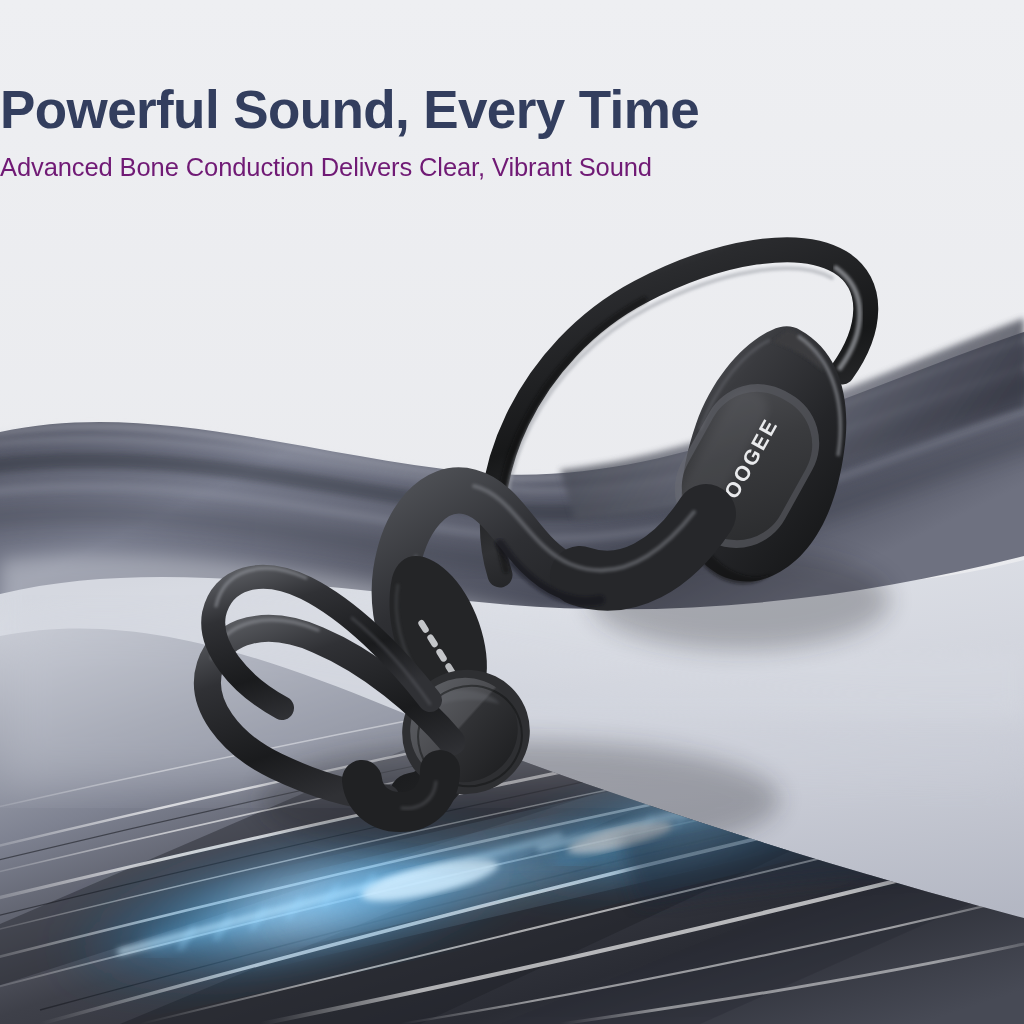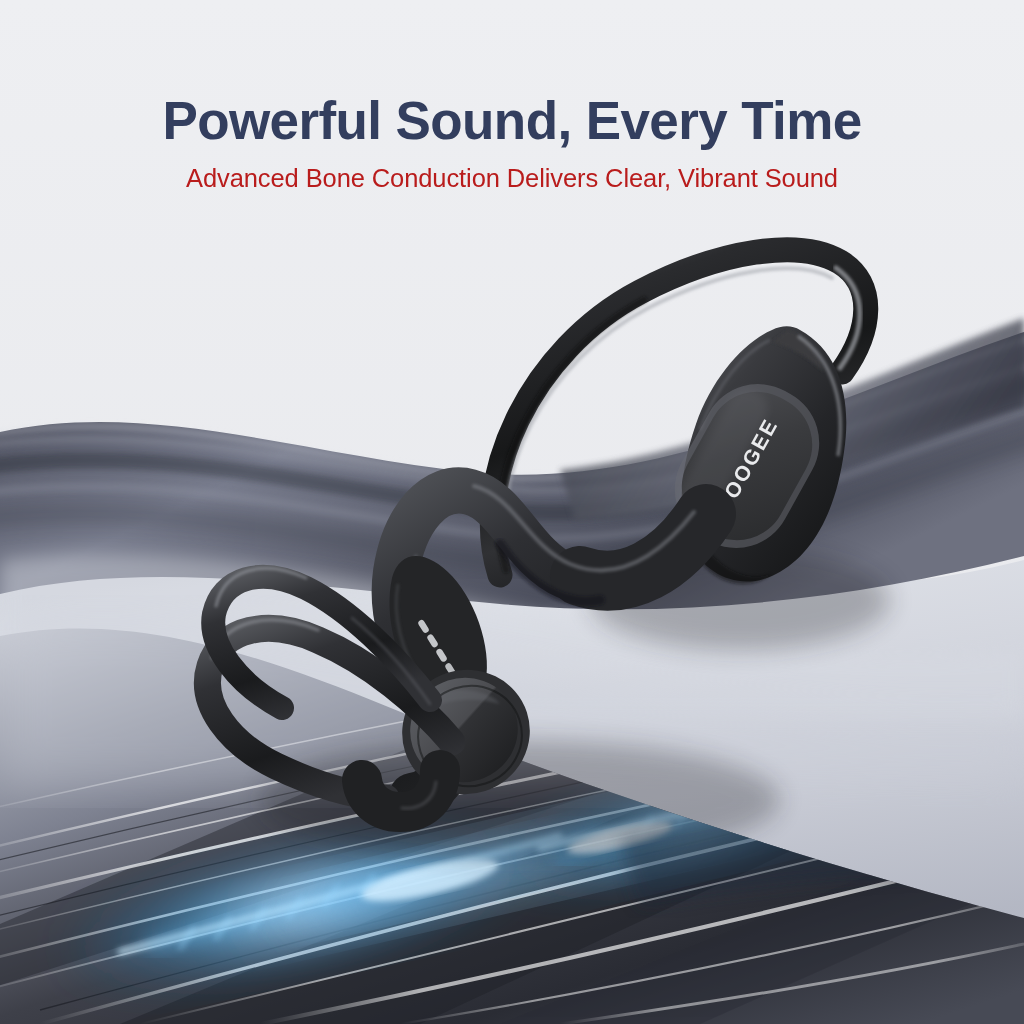--- a/index.html
+++ b/index.html
@@ -10,28 +10,28 @@
   }
   #stage{position:relative;width:1024px;height:1024px;overflow:hidden;background:#ECEDF0;}
 
   
   .bg-base{position:absolute;inset:0;
     background:linear-gradient(180deg,#EDEEF1 0%,#EBECEF 28%,#E9EAEE 38%,#E7E8EC 46%);}
 
   .bg-svg{position:absolute;inset:0;width:1024px;height:1024px;display:block;}
 
   
-  .text-block{position:absolute;left:0;top:93px;width:1024px;text-align:center;z-index:40;}
+  .text-block{position:absolute;left:0;top:82px;width:1024px;z-index:40;}
   .headline{
     font-size:53px;font-weight:700;letter-spacing:-0.6px;
     color:#333E5E;line-height:1.06;margin:0;white-space:nowrap;
   }
   .subhead{
     font-size:25.5px;font-weight:400;letter-spacing:-0.1px;
-    color:#b91c1c;line-height:1.2;margin:14px 0 0 0;white-space:nowrap;
+    color:#701a75;line-height:1.2;margin:14px 0 0 0;white-space:nowrap;
   }
 
   
   .product{position:absolute;left:0;top:0;width:1024px;height:1024px;z-index:30;}
   .logo-text{
     font-family:"Liberation Sans",sans-serif;
     font-size:21px;font-weight:700;letter-spacing:2.2px;
     fill:#E9EAEC;
   }
 </style>

